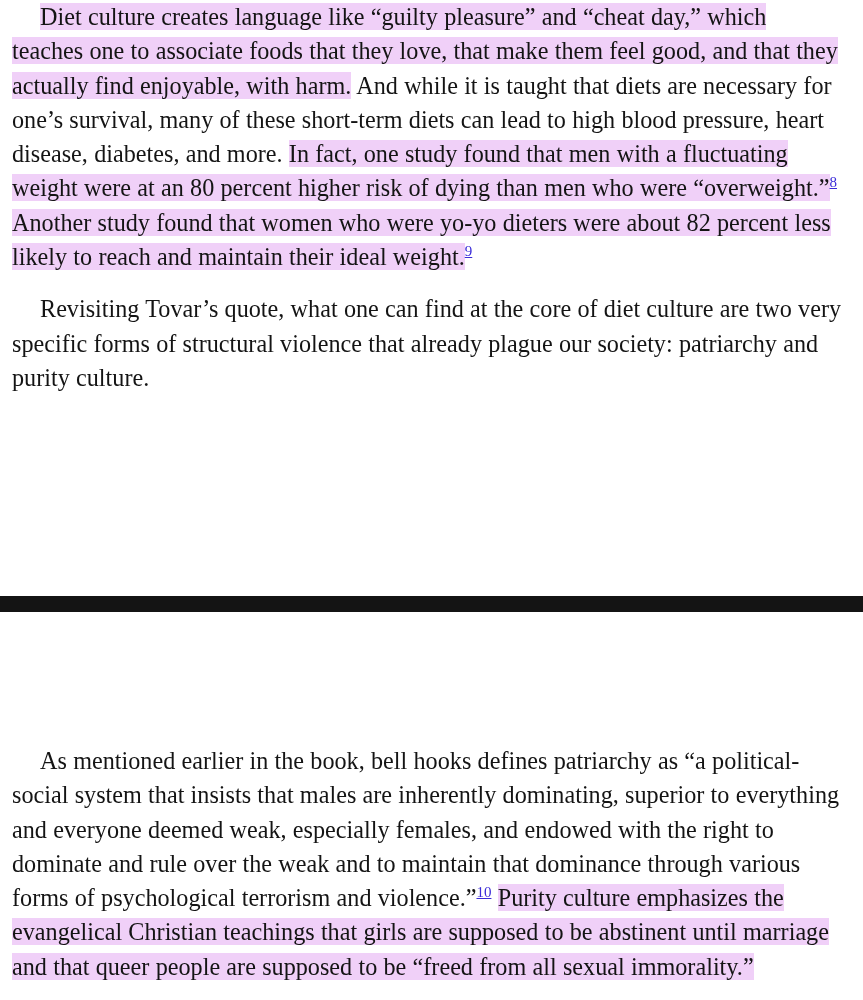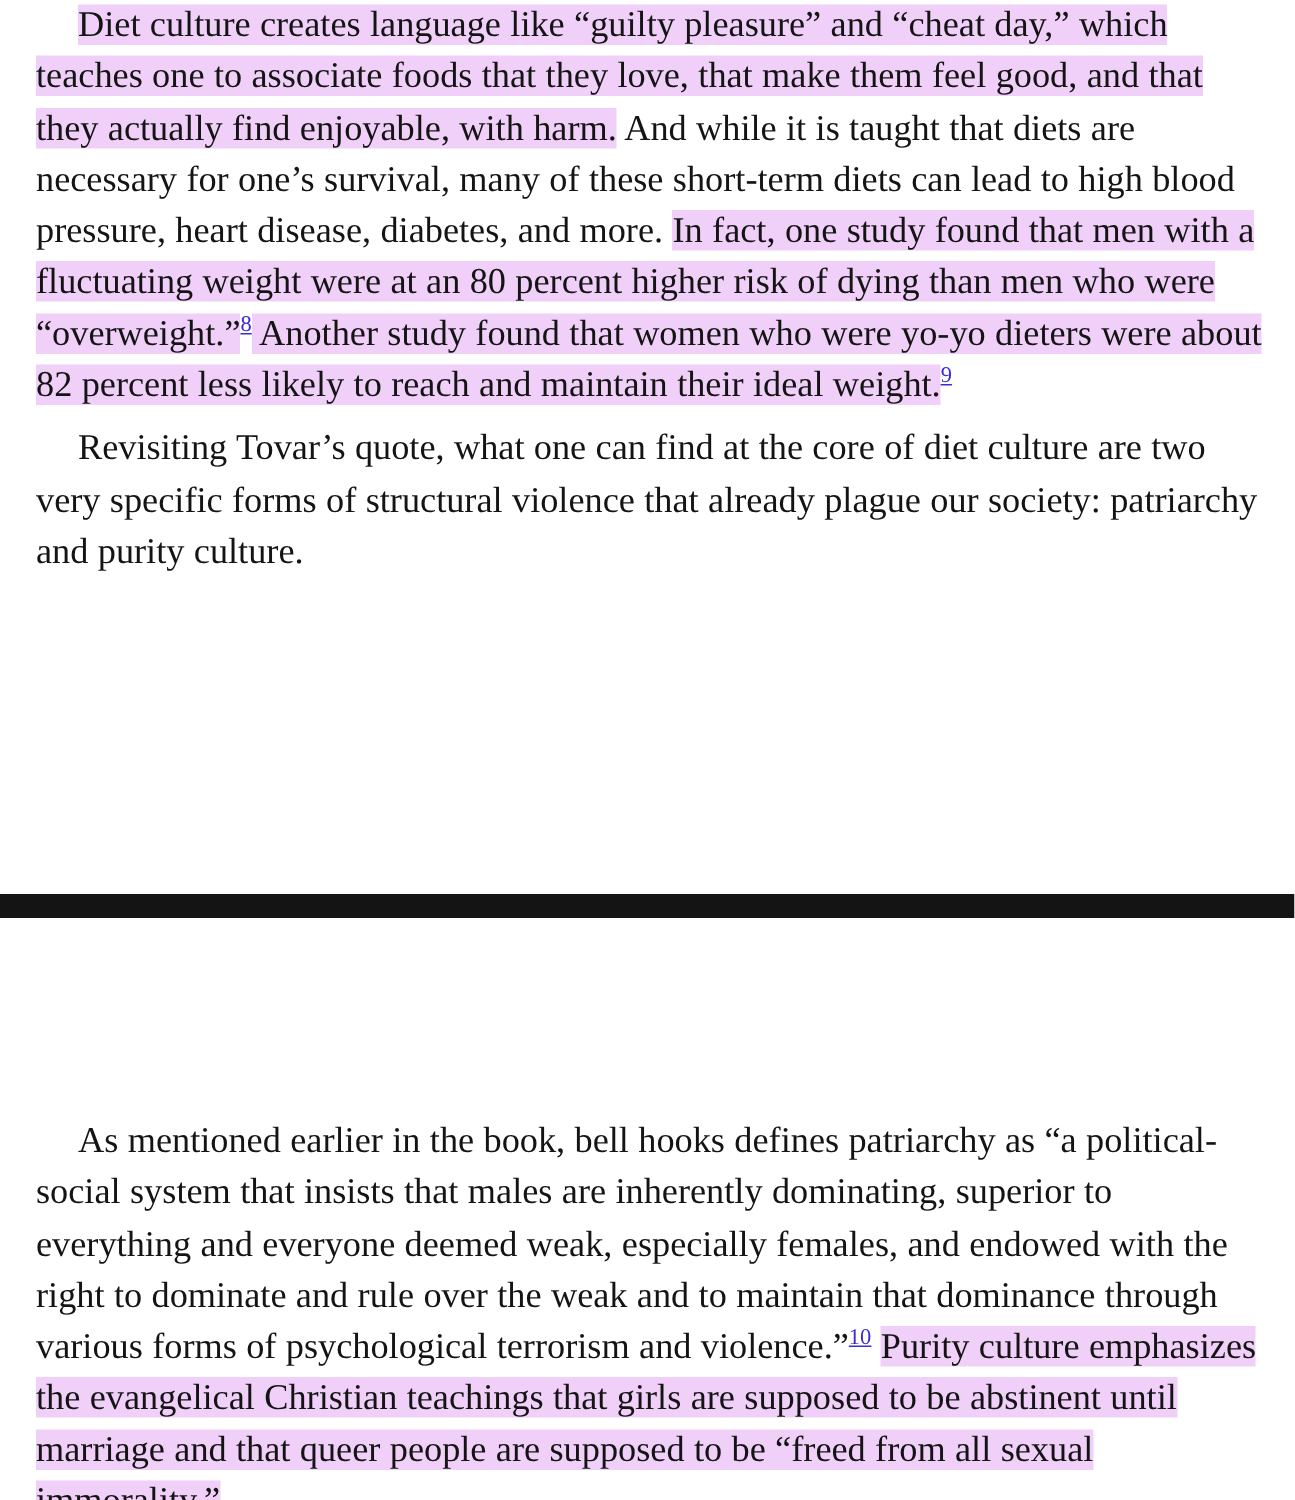--- a/index.html
+++ b/index.html
@@ -19,40 +19,40 @@
     width: 863px;
     height: 1000px;
     background: #ffffff;
   }
 
   .page-section {
     position: absolute;
     left: 0;
     width: 863px;
     box-sizing: border-box;
-    padding: 0 21px 0 24px;
+    padding: 0 21px 0 12px;
   }
 
   #section-top { top: 0px; }
   #section-bottom { top: 744px; }
 
   p.para {
     margin: 0;
     font-size: 24.2px;
     line-height: 34.3px;
     color: #141414;
     text-align: left;
     text-indent: 28px;
     letter-spacing: 0px;
     word-spacing: 0.2px;
     -webkit-font-smoothing: antialiased;
   }
 
   p.para + p.para {
-    margin-top: 8px;
+    margin-top: 18px;
   }
 
   mark.hl {
     background-color: #f0d0f8;
     color: #141414;
     padding: 0;
     box-decoration-break: clone;
     -webkit-box-decoration-break: clone;
   }
 

